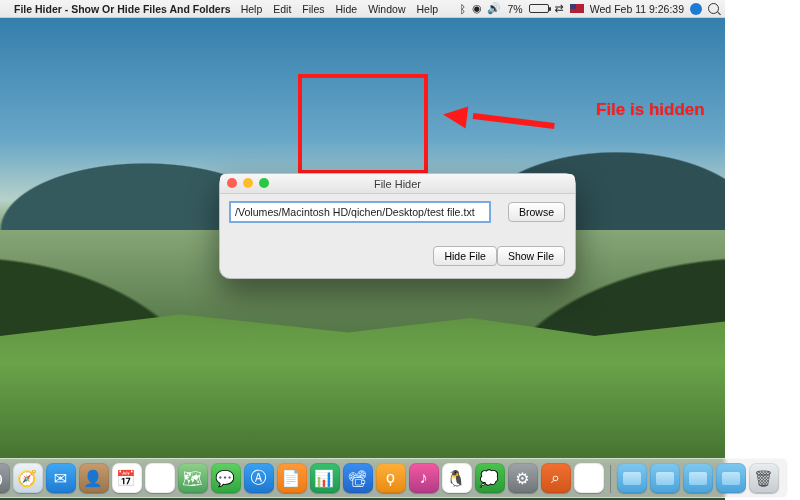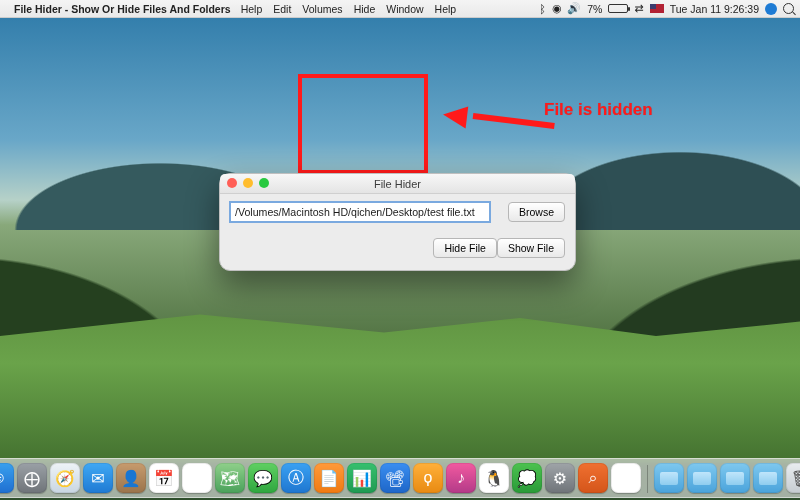--- a/index.html
+++ b/index.html
@@ -1,19 +1,19 @@
 <!DOCTYPE html>
 <html><head>
 <meta charset="utf-8">
 <style>
   * { box-sizing: border-box; margin: 0; padding: 0; }
   html, body { width: 800px; height: 500px; overflow: hidden; font-family: -apple-system, "Helvetica Neue", Arial, sans-serif; }
   .desktop {
     position: relative;
-    width: 800px; height: 500px;
+    width: 725px; height: 500px;
     background:
       
       linear-gradient(to bottom, #2c79a8 0%, #69a7c8 28%, #b6d1c8 40%, #88a87a 45%, #4d6f3e 70%, #2f4f2d 100%);
     padding-left: 8px;
   }
   
   .mnt-far {
     position:absolute; left:0; right:0; top:70px; height:160px;
     background:
       radial-gradient(ellipse 260px 120px at 20% 100%, #355a5e 55%, transparent 56%),
@@ -71,21 +71,21 @@
   }
   .annot-arrow .shaft { position:absolute; right:0; top:8px; width:82px; height:6px; background:#ff1a1a; transform:rotate(7deg); transform-origin:left center;}
   .annot-arrow .head {
     position:absolute; left:-2px; top:0; width:0;height:0;
     border-right:24px solid #ff1a1a;
     border-top:11px solid transparent;
     border-bottom:11px solid transparent;
     transform:rotate(7deg);
   }
   .annot-text {
-    position:absolute; left:544px; top:100px;
+    position:absolute; left:596px; top:100px;
     color:#ff1a1a; font-weight:700; font-size:17px;
     text-shadow: 0 0 1px rgba(0,0,0,.2);
     z-index:10;
   }
 
   
   .window {
     position:absolute; left:219px; top:173px; width:357px;
     background:#ececec; border:1px solid #bfbfbf; border-radius:11px;
     box-shadow: 0 14px 32px rgba(0,0,0,.45);
@@ -102,21 +102,21 @@
   .traffic { position:absolute; left:7px; top:4px; display:flex; gap:6px;}
   .tl { width:10px;height:10px;border-radius:50%; }
   .tl.r{background:#ff5f57;} .tl.y{background:#ffbd2e;} .tl.g{background:#28c940;}
   .win-body { padding:8px 10px 12px; }
   .status-row {
     height:14px; line-height:14px; text-align:center;
     background: linear-gradient(#e6f9d0,#c8edaa);
     font-size:10.5px; color:#4a6a2d;
     margin-bottom:6px;
   }
-  .path-row { display:flex; gap:18px; margin-bottom:16px;}
+  .path-row { display:flex; gap:18px; margin-bottom:24px;}
   .path-input {
     flex:1; height:20px; font-size:10.6px; padding:1px 4px;
     border:1px solid #9bbbe0; background:#fff; outline:2px solid #7aa9df; outline-offset:-1px;
     color:#1b1b1b;
   }
   .mac-btn {
     height:20px; padding:0 10px; font-size:10.5px;
     background: linear-gradient(#ffffff,#e9e9e9);
     border:1px solid #b6b6b6; border-radius:4px;
     display:inline-flex; align-items:center; justify-content:center;
@@ -153,34 +153,34 @@
 <div class="desktop">
   <div class="mnt-far"></div>
   <div class="mnt-near"></div>
   <div class="meadow"></div>
 
   <div class="menubar">
     <span class="apple"></span>
     <span class="app-title">File Hider - Show Or Hide Files And Folders</span>
     <span class="mitem">Help</span>
     <span class="mitem">Edit</span>
-    <span class="mitem">Volumes</span>
+    <span class="mitem">Files</span>
     <span class="mitem">Hide</span>
     <span class="mitem">Window</span>
     <span class="mitem">Help</span>
     <span class="spacer"></span>
     <span class="status">
       <span class="sicon">ᛒ</span>
       <span class="sicon">◉</span>
       <span class="sicon">🔊</span>
       <span>7%</span>
       <span class="batt"></span>
       <span class="sicon">⇄</span>
       <span class="flag"></span>
-      <span>Tue Jan 11  9:26:39</span>
+      <span>Wed Feb 11  9:26:39</span>
       <span class="bluecircle"></span>
       <span class="srch"></span>
     </span>
   </div>
 
   <div class="annot-box"></div>
   <div class="annot-arrow">
     <div class="head"></div>
       <div class="shaft"></div>
   </div>

